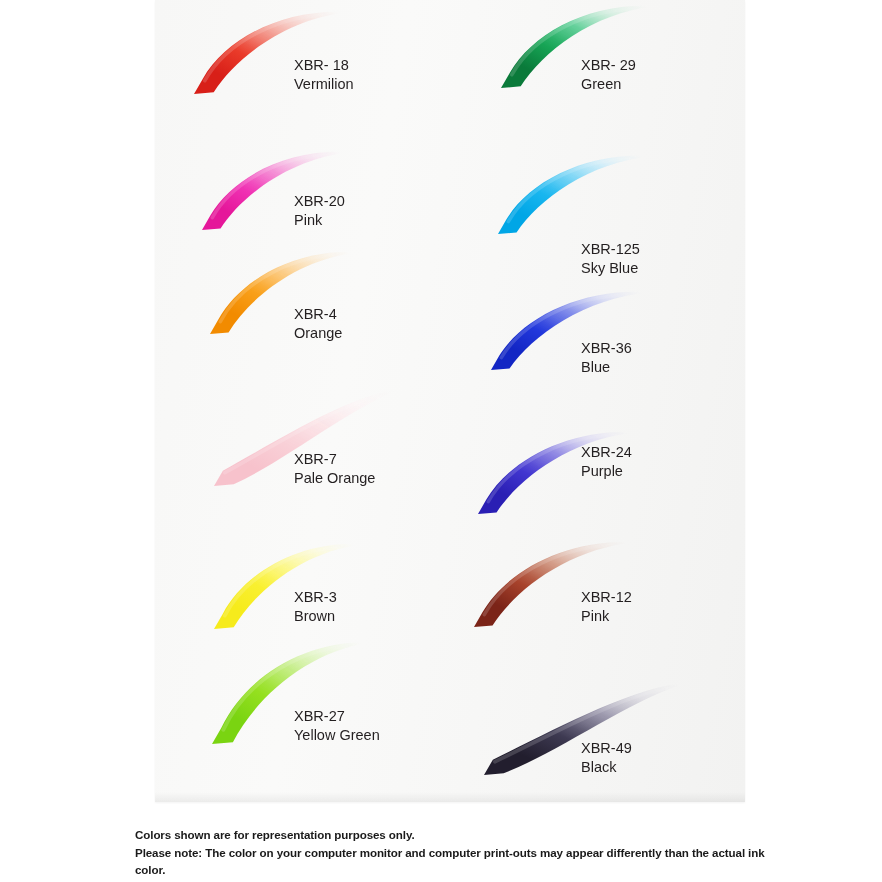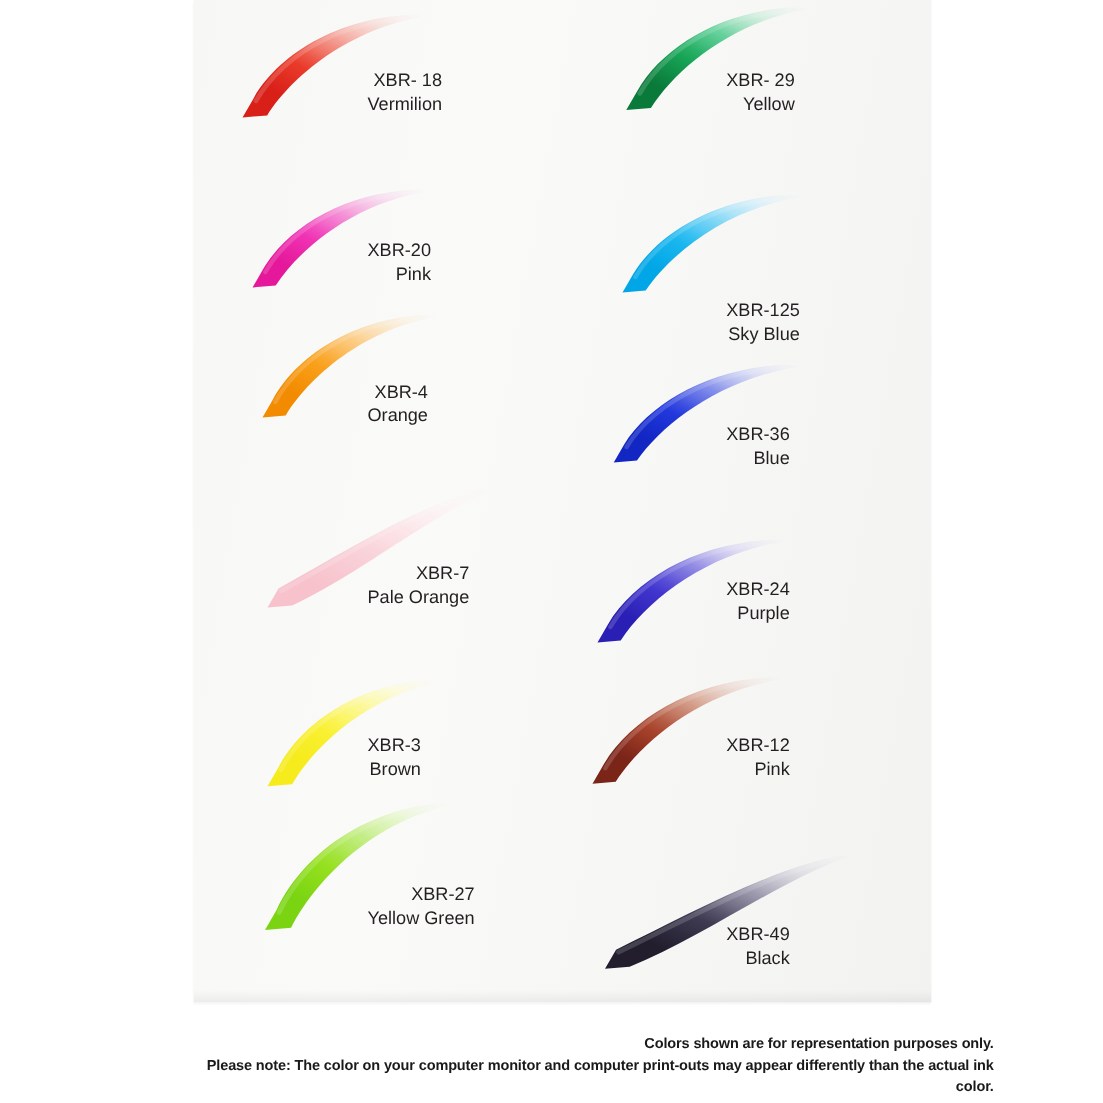--- a/index.html
+++ b/index.html
@@ -13,21 +13,20 @@
     font-family: "Liberation Sans", sans-serif;
     -webkit-font-smoothing: antialiased;
     position: relative;
     overflow: hidden;
   }
 
   #page {
     position: absolute;
     inset: 0;
     background: #ffffff;
-    text-align: right;
   }
 
   
   #paper {
     position: absolute;
     left: 155px;
     top: 0px;
     width: 590px;
     height: 802px;
     background: linear-gradient(100deg, #f7f7f6 0%, #fafaf9 35%, #f6f6f5 70%, #f2f2f1 100%);
@@ -132,21 +131,21 @@
                 <stop offset="1" stop-color="#000"></stop>
               </linearGradient>
               <rect x="-10" y="-10" width="185" height="112" fill="url(#mg1)"></rect>
             </mask>
           </defs>
           <path d="M 14.84 70.7 C 37.50000000000001 31.16 93.84 -0.05999999999999339 161 4 C 96.89999999999999 10.820000000000007 47.36000000000001 50.54 25.72 84.3 L 6 86 Z" fill="url(#grad1)" mask="url(#mask1)"></path>
           <path d="M 16.84 72.7 C 38.18000000000001 34.22 94.52 2.320000000000006 155 8" fill="none" stroke="#ffffff" stroke-opacity="0.16" stroke-width="3.74" stroke-linecap="round" mask="url(#mask1)"></path>
         </svg>
         <div class="caption" style="left: 581px; top: 56px;">
           <span class="code">XBR- 29</span>
-          <span class="cname">Yellow</span>
+          <span class="cname">Green</span>
         </div>
       </div>
       <div class="swatch" style="left: 0px; top: 0px;">
         <svg class="stroke-svg" width="160" height="88" viewBox="0 0 160 88" style="left: 196px; top: 148px;">
           <defs>
             <linearGradient id="grad2" x1="0.06" y1="0.95" x2="0.98" y2="0.06">
               <stop offset="0" stop-color="#e5179a" stop-opacity="1"></stop>
               <stop offset="0.16" stop-color="#e5179a" stop-opacity="1"></stop>
               <stop offset="0.38" stop-color="#f032b4" stop-opacity="1"></stop>
               <stop offset="0.62" stop-color="#f47fd0" stop-opacity="0.95"></stop>
@@ -310,21 +309,21 @@
                 <stop offset="0.7" stop-color="#bbb"></stop>
                 <stop offset="0.88" stop-color="#555"></stop>
                 <stop offset="1" stop-color="#000"></stop>
               </linearGradient>
               <rect x="-10" y="-10" width="190" height="112" fill="url(#mg7)"></rect>
             </mask>
           </defs>
           <path d="M 14.32 71.6 C 38 31.68 96.32000000000001 0.24000000000000643 166 4 C 99.2 10.480000000000008 47.28 49.92 24.56 84.4 L 6 86 Z" fill="url(#grad7)" mask="url(#mask7)"></path>
           <path d="M 16.32 73.6 C 38.64 34.56 96.96000000000001 2.480000000000006 160 8" fill="none" stroke="#ffffff" stroke-opacity="0.16" stroke-width="3.52" stroke-linecap="round" mask="url(#mask7)"></path>
         </svg>
-        <div class="caption" style="left: 581px; top: 463px;">
+        <div class="caption" style="left: 581px; top: 443px;">
           <span class="code">XBR-24</span>
           <span class="cname">Purple</span>
         </div>
       </div>
       <div class="swatch" style="left: 0px; top: 0px;">
         <svg class="stroke-svg" width="160" height="95" viewBox="0 0 160 95" style="left: 208px; top: 540px;">
           <defs>
             <linearGradient id="grad8" x1="0.06" y1="0.95" x2="0.98" y2="0.06">
               <stop offset="0" stop-color="#f6eb1c" stop-opacity="1"></stop>
               <stop offset="0.16" stop-color="#f6eb1c" stop-opacity="1"></stop>

